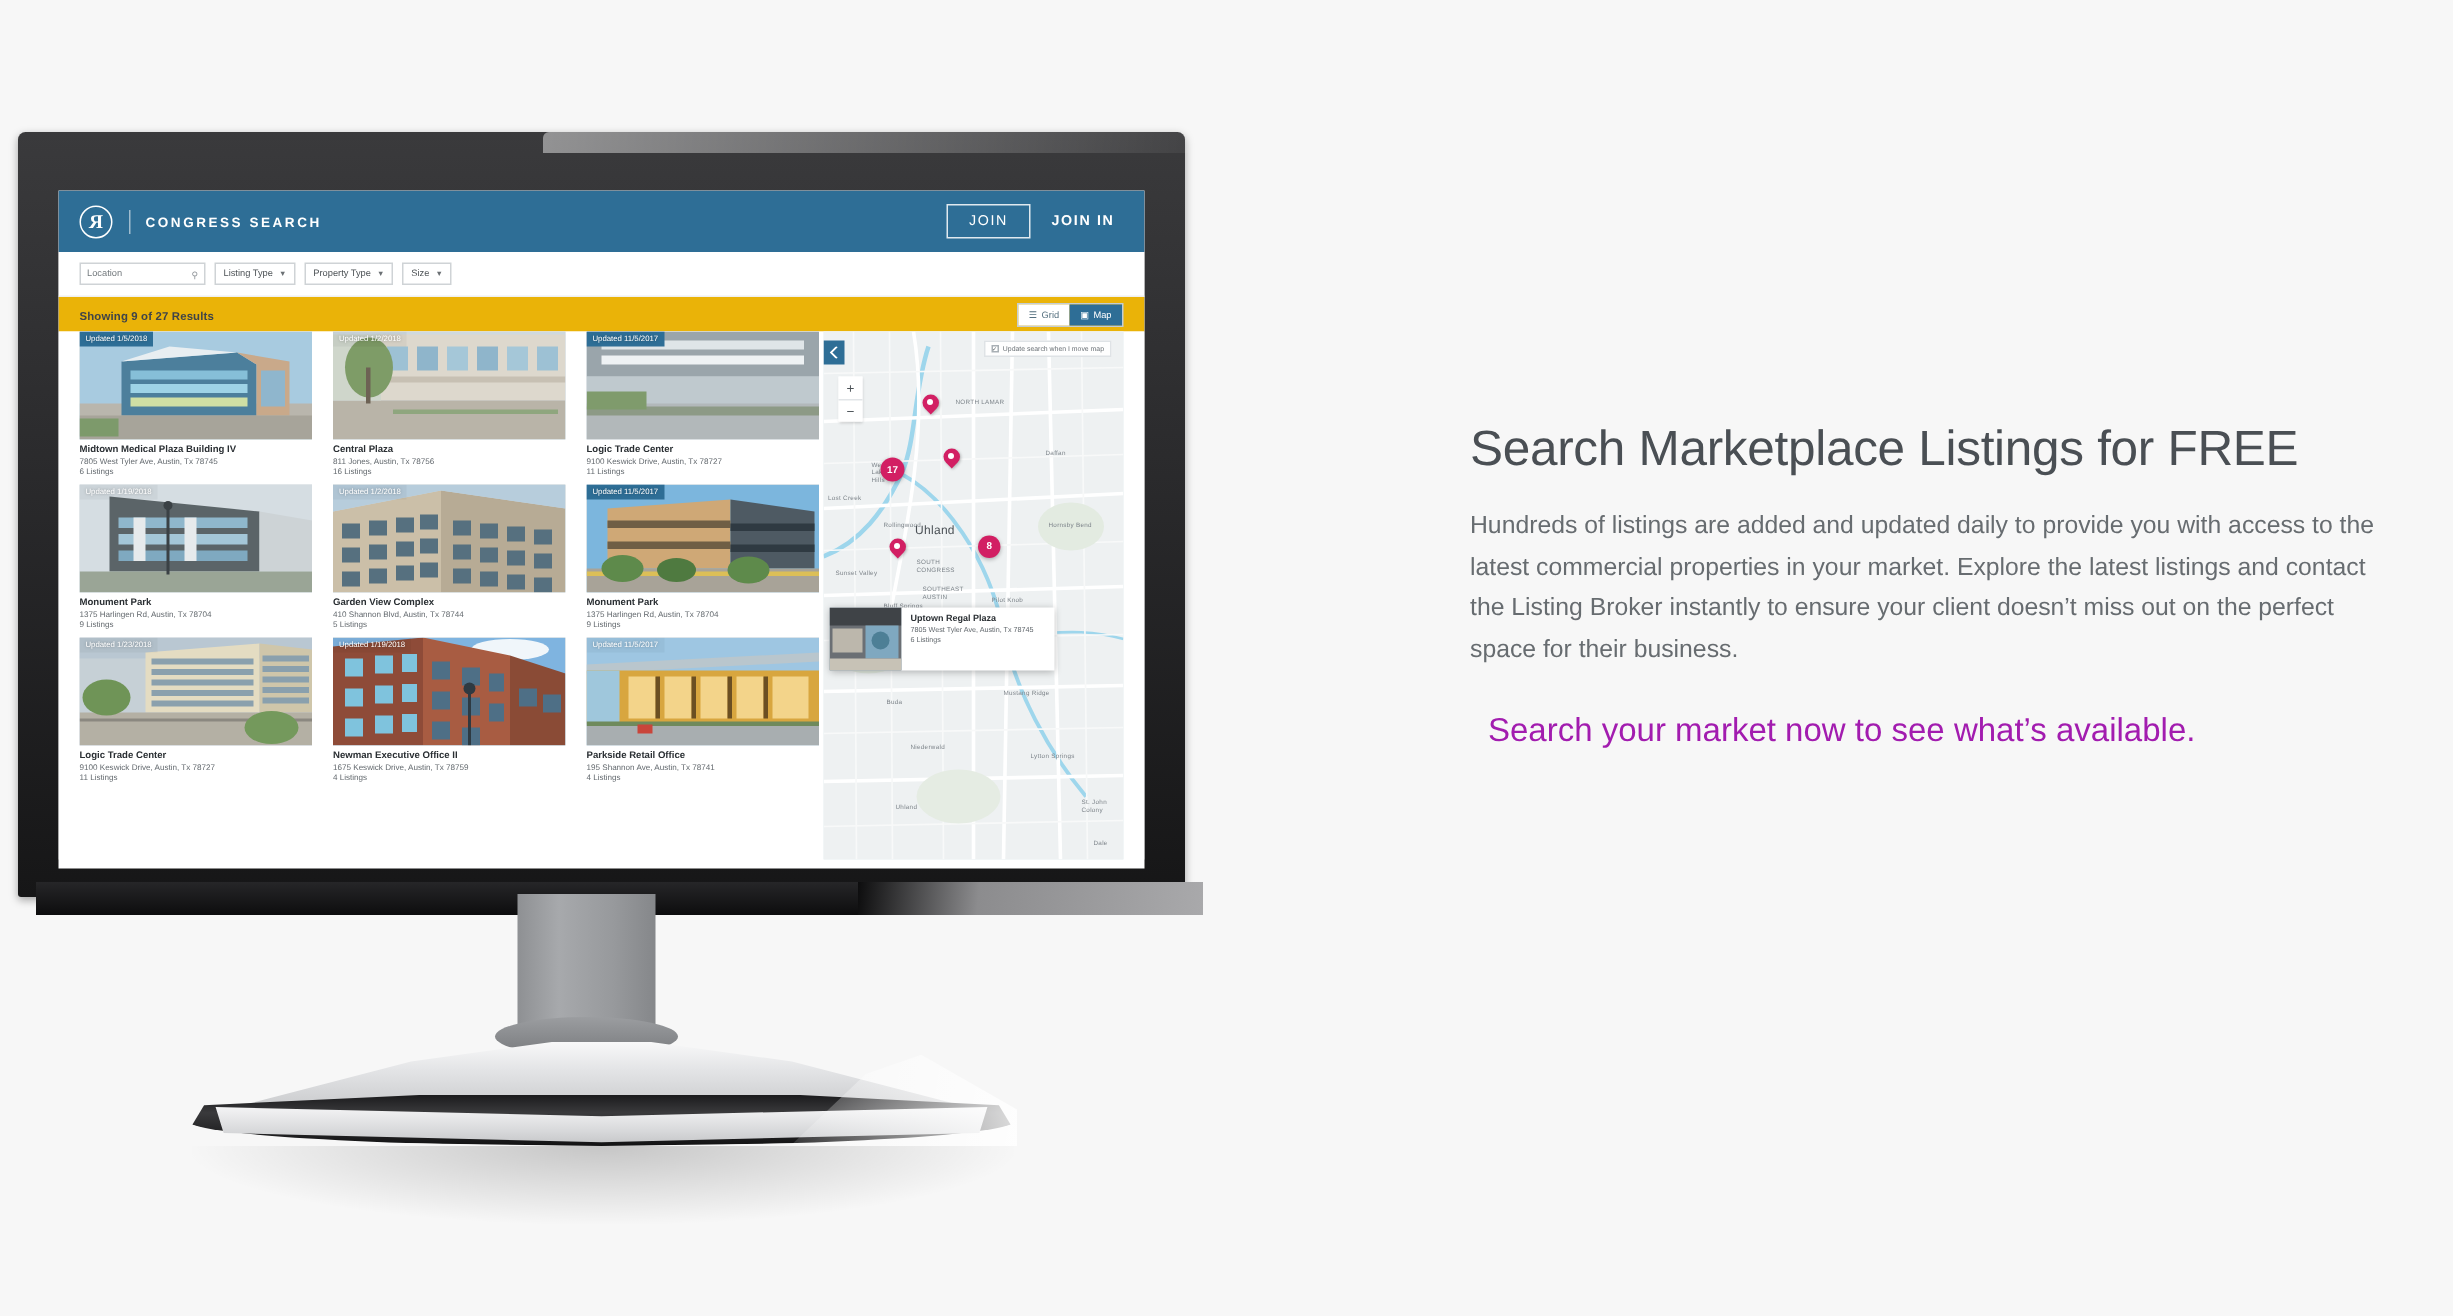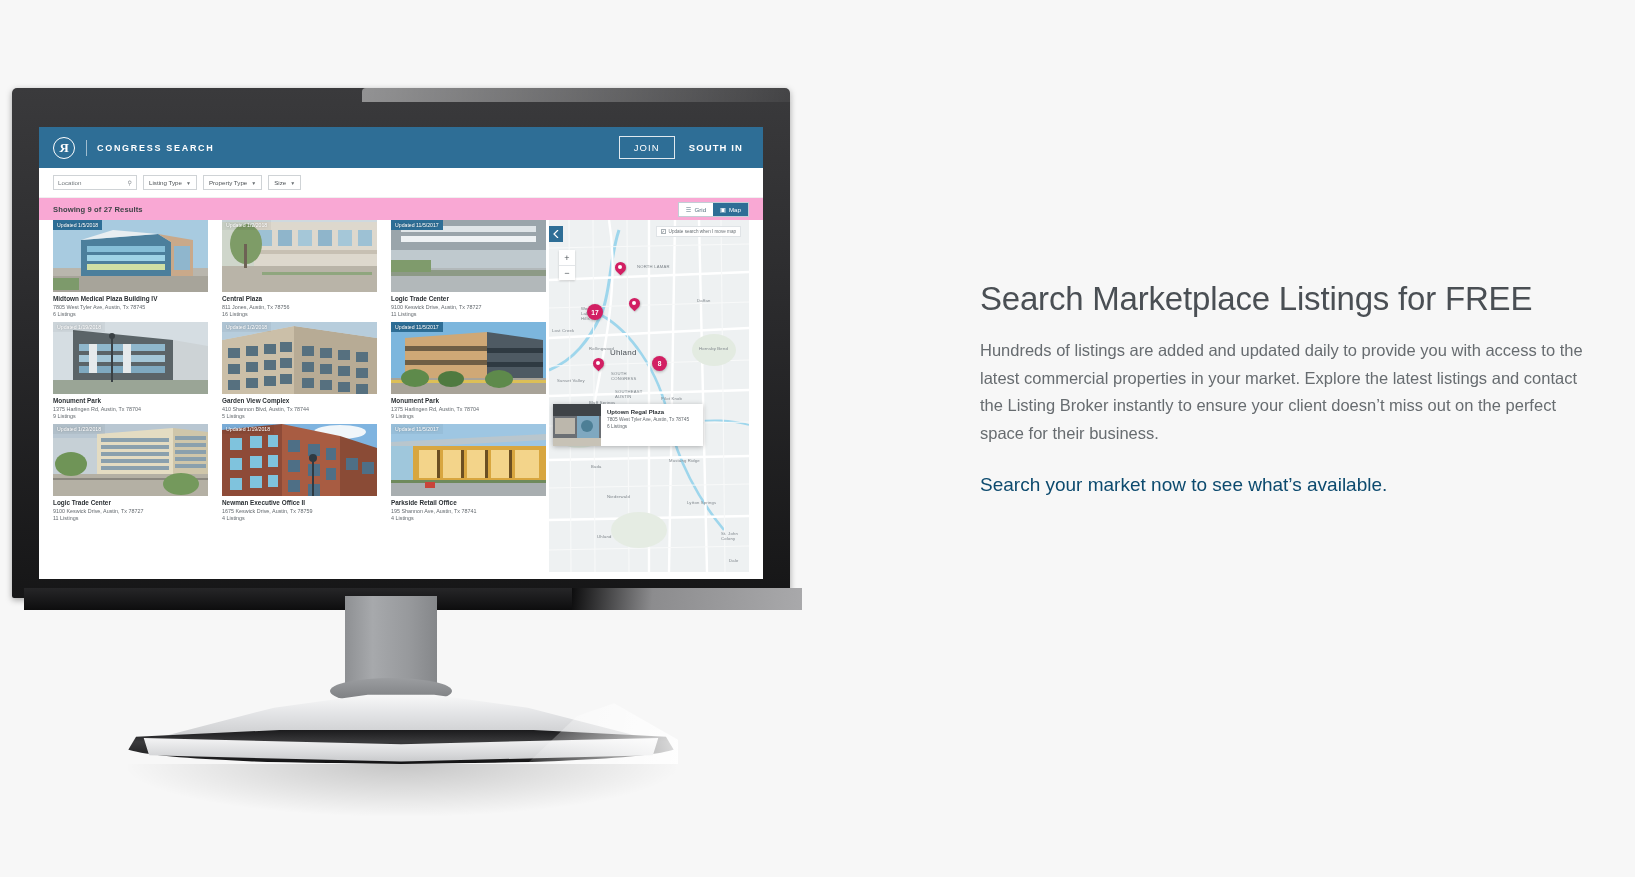--- a/index.html
+++ b/index.html
@@ -107,21 +107,21 @@
   }
   .mag { font-size:6px; color:#8b9095; }
   .filter-pill {
     height:15px; border:1px solid #cfd3d6; background:#fff; display:flex;
     align-items:center; padding:0 5px; font-size:6.2px; color:#4d5256; gap:4px;
   }
   .caret { font-size:5px; color:#6b7074; }
 
   .results-row {
     display:flex; align-items:center; justify-content:space-between;
-    padding:4px 14px 3px 14px; background:#f9a8d4;
+    padding:4px 14px 3px 14px; background:#eab308;
   }
   .results-count { font-size:7.6px; color:#3f4448; font-weight:bold; letter-spacing:.1px; }
   .view-toggle { display:flex; border:1px solid #c3cdd5; }
   .vt-btn {
     font-size:6.2px; padding:3px 7px; display:flex; align-items:center; gap:3px;
     color:#55707f; background:#fff;
   }
   .vt-btn.active { background:#2e6e96; color:#fff; }
 
   .content-area { display:flex; height:352px; background:#fff; }
@@ -198,21 +198,21 @@
 
   
   #marketing-panel { position:absolute; left:980px; top:280px; width:620px; }
   .headline {
     font-size:33px; color:#4a4f54; font-weight:normal; margin:0;
     letter-spacing:-.2px; white-space:nowrap;
   }
   .body-copy {
     font-size:16.5px; color:#676c70; line-height:1.68; margin:19px 0 0 0; max-width:632px;
   }
-  .sub-copy { font-size:19px; color:#0c4a6e; margin:26px 0 0 0; }
+  .sub-copy { font-size:22px; color:#a21caf; margin:26px 0 0 12px; }
   .cta {
     display:inline-flex; align-items:center; justify-content:center;
     margin-top:42px; width:212px; height:48px; background:#3f97d3; color:#fff;
     font-size:15px; letter-spacing:.1px;
   }
 </style>
 </head>
 <body>
 
 <div id="monitor-mockup">
@@ -221,21 +221,21 @@
     <div class="bezel-gloss"></div>
 
     <div class="screen">
 
       <div class="app-header">
         <div class="logo-mark">R</div>
         <div class="logo-divider"></div>
         <div class="brand-text">CONGRESS SEARCH</div>
         <div class="header-right">
           <div class="btn-join">JOIN</div>
-          <div class="btn-signin">SOUTH IN</div>
+          <div class="btn-signin">JOIN IN</div>
         </div>
       </div>
 
       <div class="filter-bar">
         <div class="loc-input">
           <span>Location</span>
           <span class="mag">⚲</span>
         </div>
         <div class="filter-pill">
           <span>Listing Type</span>

